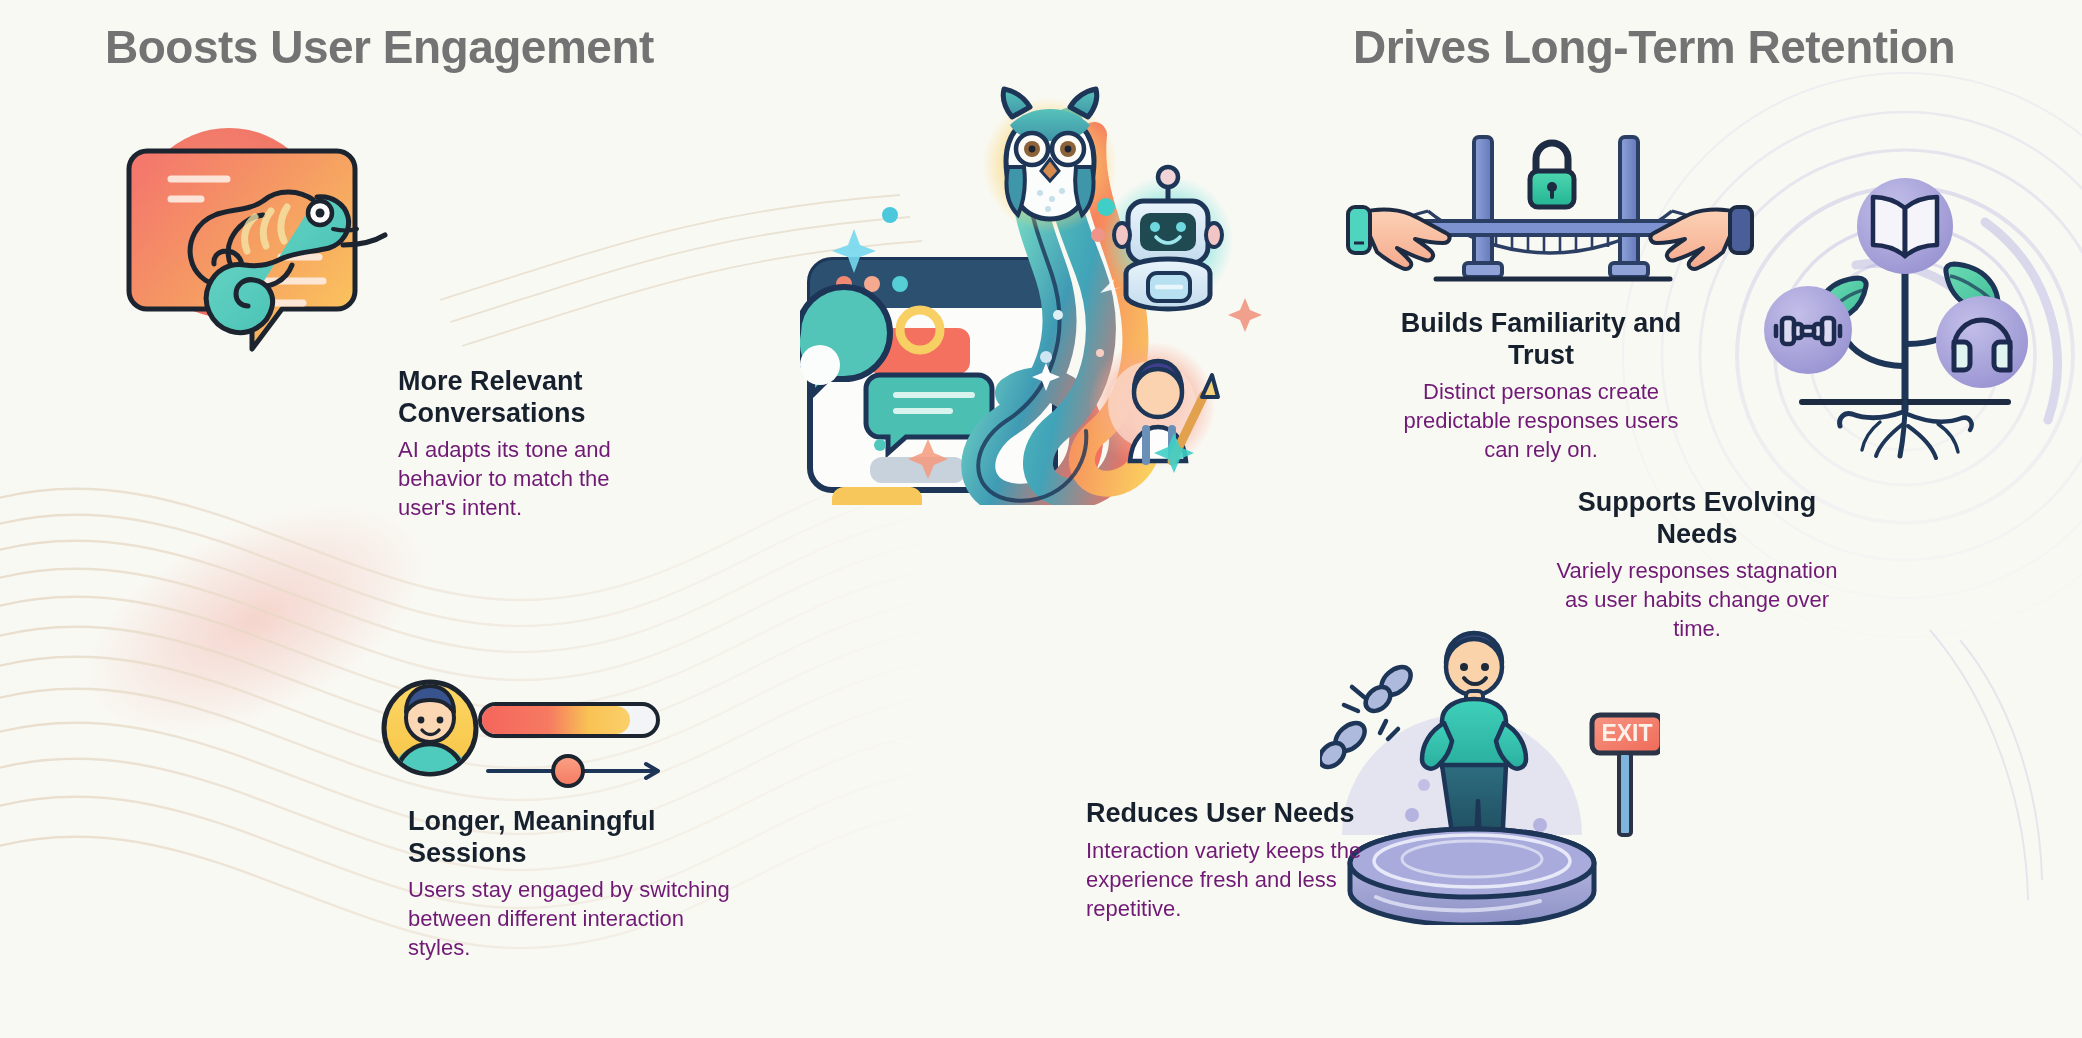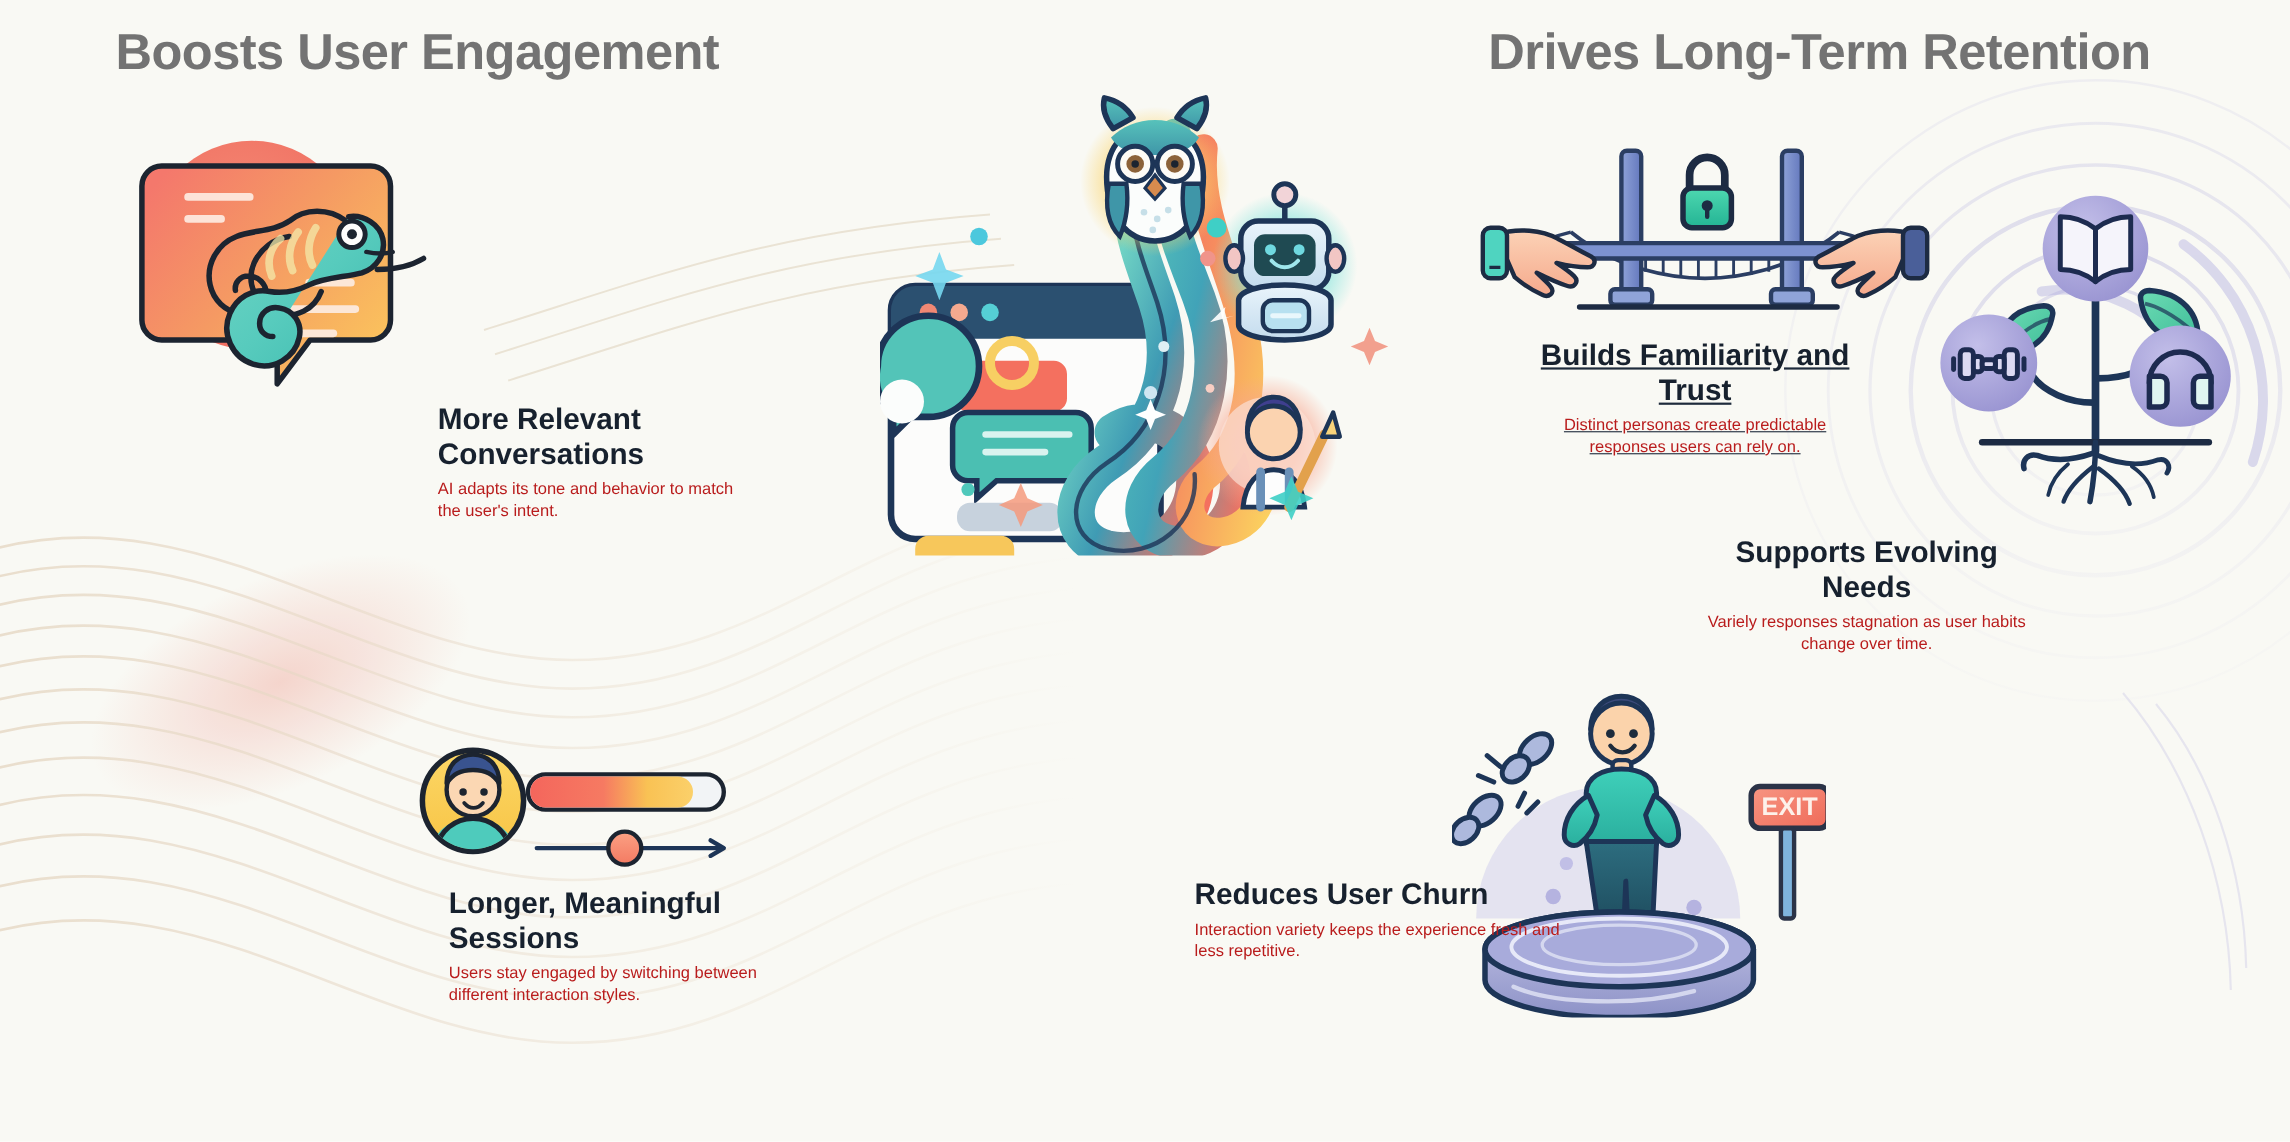--- a/index.html
+++ b/index.html
@@ -20,29 +20,29 @@
     color:#737373;white-space:nowrap;
   }
   #head-left{left:105px;}
   #head-right{left:1353px;}
 
   .block{position:absolute;}
   .b-title{
     font-size:27px;font-weight:700;color:#17212e;line-height:1.17;margin:0;
   }
   .b-body{
-    font-size:15px;font-weight:400;color:#b91c1c;line-height:1.32;margin:6px 0 0 0;
+    font-size:22px;font-weight:400;color:#701a75;line-height:1.32;margin:6px 0 0 0;
   }
   .ctr{text-align:center;}
   .lft{text-align:left;}
 
   
   #blk-relevant{left:398px;top:366px;width:270px;}
   #blk-sessions{left:408px;top:806px;width:330px;}
-  #blk-trust{left:1396px;top:308px;width:290px;text-align:center;text-decoration:underline;}
+  #blk-trust{left:1396px;top:308px;width:290px;text-align:center;}
   #blk-evolving{left:1552px;top:487px;width:290px;text-align:center;}
   #blk-churn{left:1086px;top:798px;width:340px;}
 
   svg{display:block;}
   .ill{position:absolute;}
   #ill-chameleon{left:105px;top:95px;}
   #ill-meter{left:380px;top:660px;}
   #ill-center{left:800px;top:75px;}
   #ill-bridge{left:1340px;top:95px;}
   #ill-plant{left:1740px;top:130px;}
@@ -592,17 +592,17 @@
     <p class="b-title">Builds Familiarity and Trust</p>
     <p class="b-body">Distinct personas create predictable responses users can rely on.</p>
   </div>
 
   <div class="block ctr" id="blk-evolving">
     <p class="b-title">Supports Evolving Needs</p>
     <p class="b-body">Variely responses stagnation as user habits change over time.</p>
   </div>
 
   <div class="block lft" id="blk-churn">
-    <p class="b-title">Reduces User Churn</p>
+    <p class="b-title">Reduces User Needs</p>
     <p class="b-body">Interaction variety keeps the experience fresh and less repetitive.</p>
   </div>
 
 </div>
 
 </body></html>

